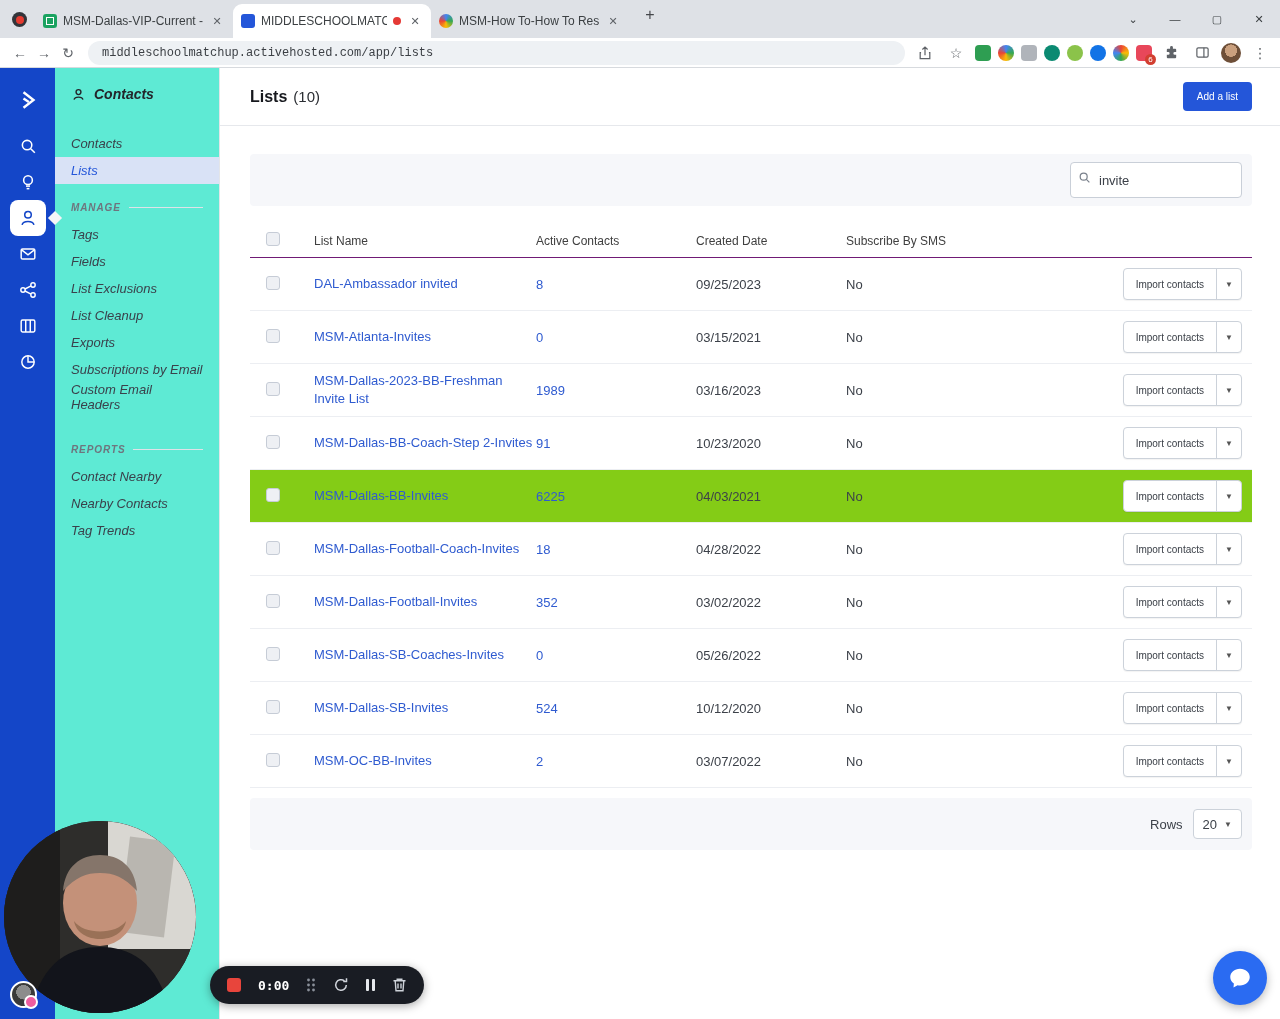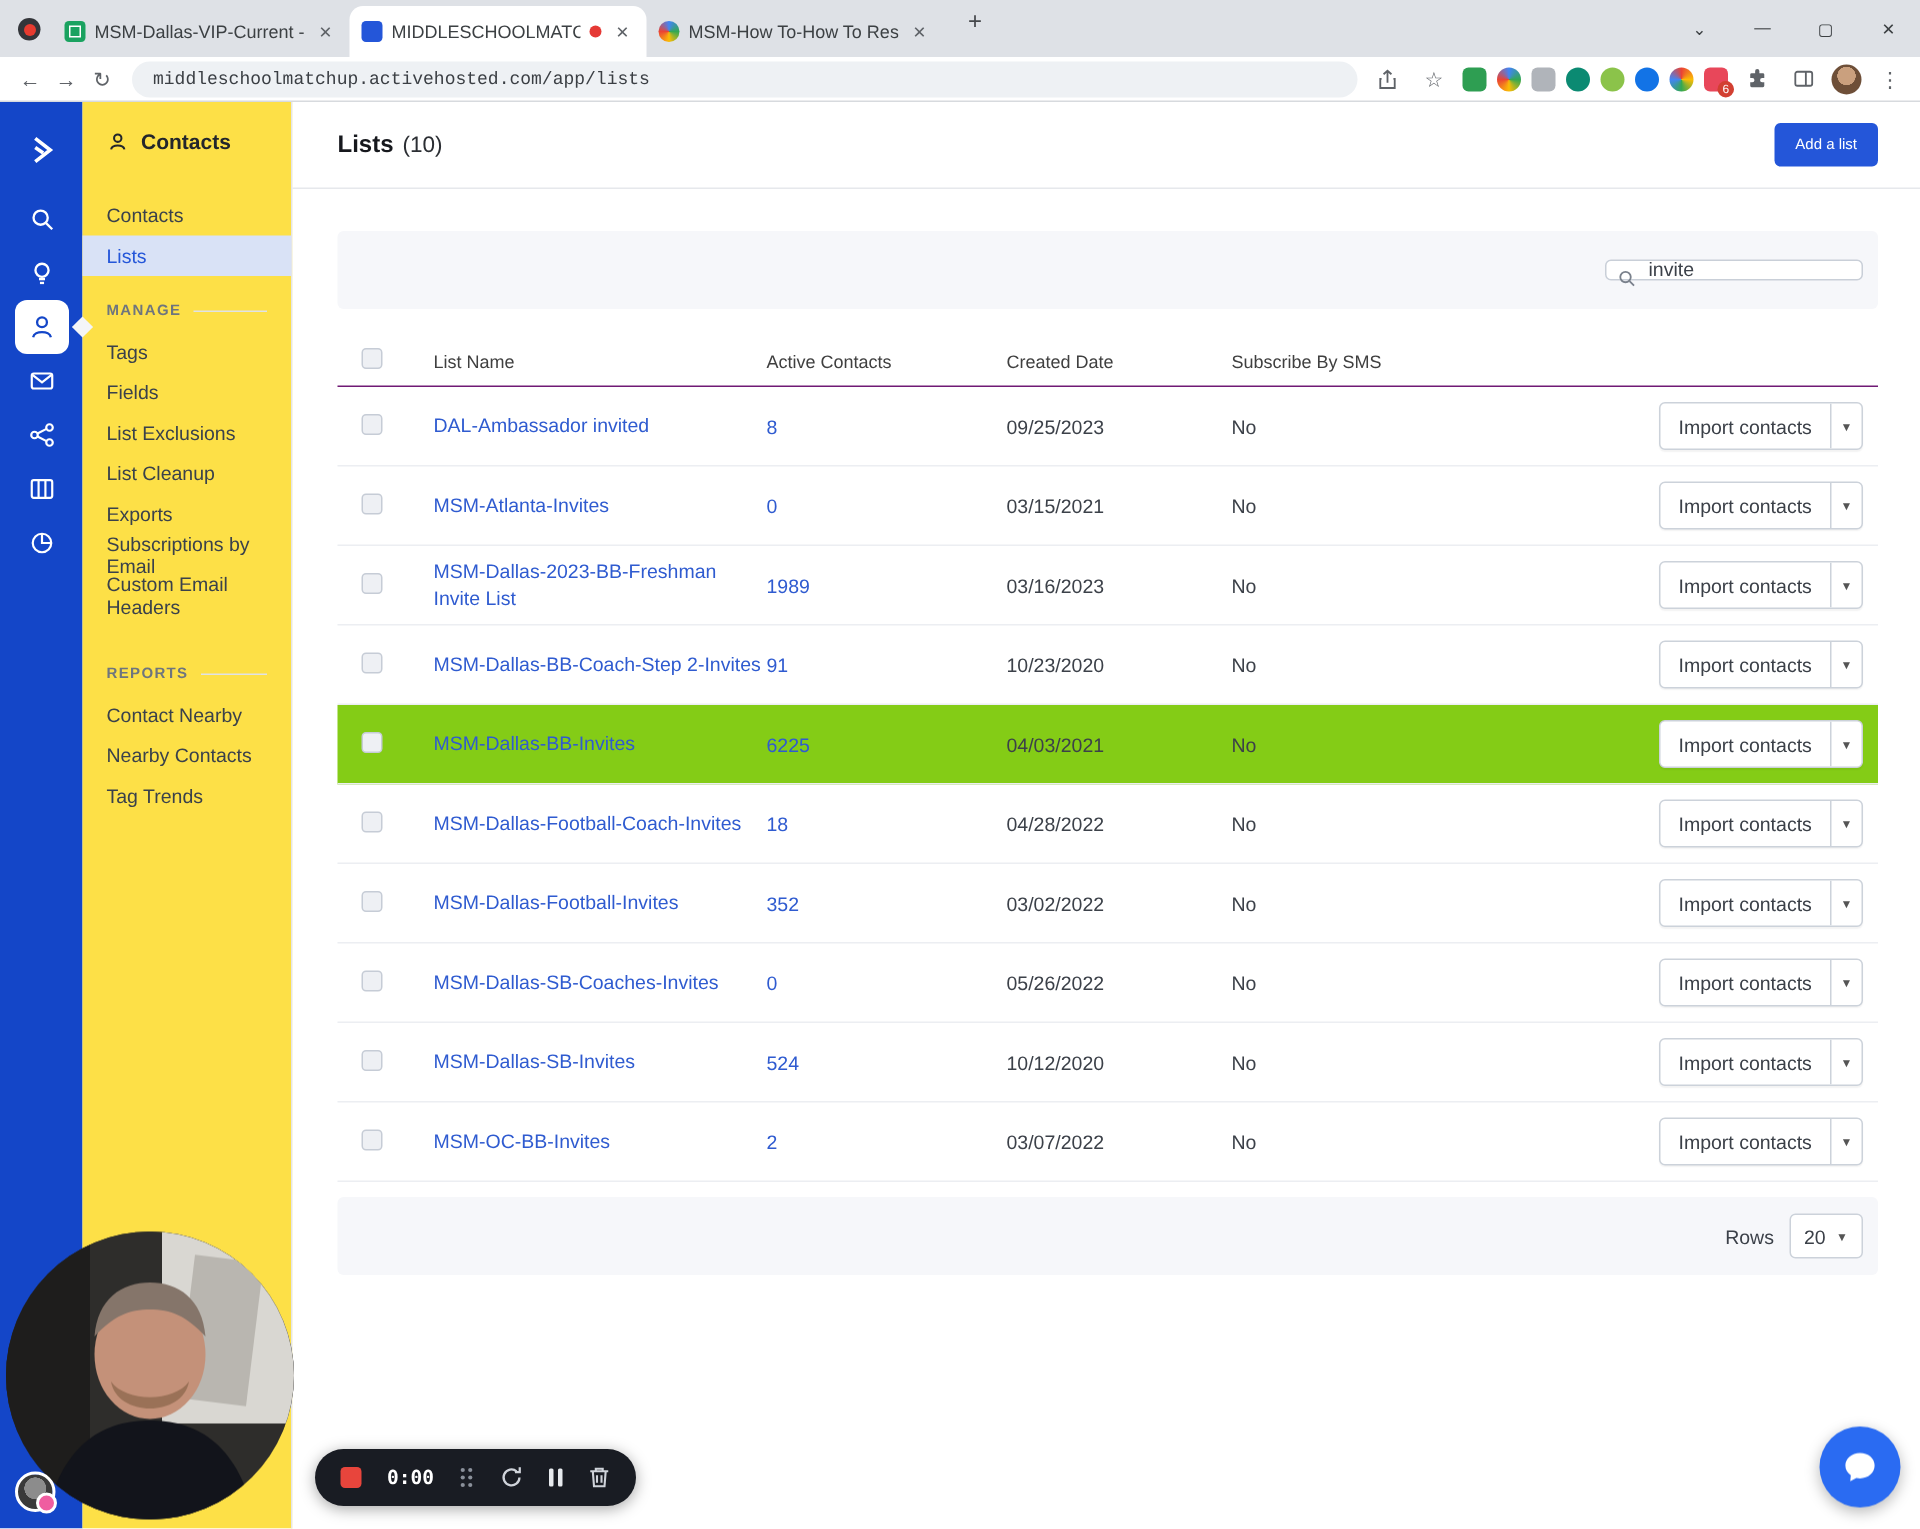--- a/index.html
+++ b/index.html
@@ -41,22 +41,22 @@
 
   .rail { width:55px; background:#1446c8; display:flex; flex-direction:column; align-items:center;
     padding-top:14px; flex:none; }
   .rail-ic { width:36px; height:36px; display:flex; align-items:center; justify-content:center;
     border-radius:8px; color:#fff; position:relative; flex:none; }
   .rail-logo { margin-bottom:10px; }
   .rail-ic.active { background:#fff; color:#1446c8; }
   .rail-ic.active::after { content:''; position:absolute; right:-14.5px; top:13px; width:10px; height:10px;
     background:#f4f5f7; transform:rotate(45deg); }
 
-  .subnav { width:140px; background:#fde047; border-right:1px solid #e3e5e9; padding-top:18px; flex:none;
-    font-size:13px; color:#3a414b; }
+  .subnav { width:165px; background:#5eead4; border-right:1px solid #e3e5e9; padding-top:18px; flex:none;
+    font-size:13px; color:#3a414b;font-style:italic; }
   .subnav-header { display:flex; align-items:center; gap:8px; padding:0 16px; font-size:14px; font-weight:bold;
     color:#23262b; margin-bottom:28px; }
   .subnav-item { height:27px; display:flex; align-items:center; padding:0 16px; }
   .subnav-item.active { background:#d9e2f6; color:#2456d9; }
   .section { display:flex; align-items:center; gap:8px; margin:18px 16px 8px 16px; }
   .section-label { font-size:10px; font-weight:bold; letter-spacing:.9px; color:#6e757e; }
   .section-line { flex:1; height:1px; background:#dfe2e7; }
   .gap-lg { height:16px; }
 
   
@@ -65,36 +65,36 @@
     padding:0 28px 0 30px; flex:none; }
   .page-title { font-size:16px; font-weight:bold; color:#16181d; }
   .page-count { font-size:15px; color:#2b2e33; margin-left:6px; }
   .add-btn { margin-left:auto; background:#2456d9; color:#fff; font-size:10px; padding:9px 14px;
     border-radius:4px; border:none; font-family:inherit; }
   .main-body { padding:28px 28px 0 30px; }
 
   .strip { background:#f6f7fa; border-radius:4px; height:52px; display:flex; align-items:center; }
   .search-strip { justify-content:flex-end; padding-right:10px; }
   .search-box { position:relative; }
-  .search-input { width:172px; height:14px; border:1px solid #c9cfd8; border-radius:4px;
+  .search-input { width:172px; height:36px; border:1px solid #c9cfd8; border-radius:4px;
     padding:0 10px 0 28px; font-size:13px; color:#3c4149; background:#fff; font-family:inherit; outline:none; }
   .search-ic { position:absolute; left:8px; top:8px; color:#7a818c; }
 
   .grid-row { display:grid; grid-template-columns:64px 222px 160px 150px 1fr 146px; align-items:center; }
   .thead { height:34px; margin-top:18px; border-bottom:1px solid #701a75; font-size:12px; color:#404040; }
   .trow { height:53px; border-bottom:1px solid #eceef2; font-size:13px; color:#3c4149; }
   .trow.hl { background:#84cc16; }
   .checkbox { width:14px; height:14px; border:1px solid #c6ccd6; border-radius:3px; background:#eef0f4;
     display:inline-block; margin-left:16px; }
   a.link { color:#2f5bd0; text-decoration:none; cursor:pointer; }
   .cell-name { line-height:1.35; }
   .action-cell { display:flex; justify-content:flex-end; padding-right:10px; }
   .split-btn { display:inline-flex; height:32px; border:1px solid #ccd2da; border-radius:4px; background:#fff;
     box-shadow:0 1px 1px rgba(0,0,0,.05); overflow:hidden; cursor:pointer; }
-  .split-main { display:flex; align-items:center; padding:0 12px; font-size:13px; color:#3b4048; white-space:nowrap; }
+  .split-main { display:flex; align-items:center; padding:0 12px; font-size:10px; color:#3b4048; white-space:nowrap; }
   .split-caret { display:flex; align-items:center; justify-content:center; width:25px; border-left:1px solid #ccd2da;
     color:#555; font-size:8px; }
 
   .footer-strip { margin-top:10px; justify-content:flex-end; gap:10px; padding-right:10px; }
   .rows-label { font-size:13px; color:#3c4149; }
   .rows-btn { height:30px; background:#fff; border:1px solid #ccd2da; border-radius:4px; display:flex;
     align-items:center; gap:7px; padding:0 9px; font-size:13px; color:#3b4048; cursor:pointer; }
   .rows-caret { font-size:8px; color:#555; }
 
   

